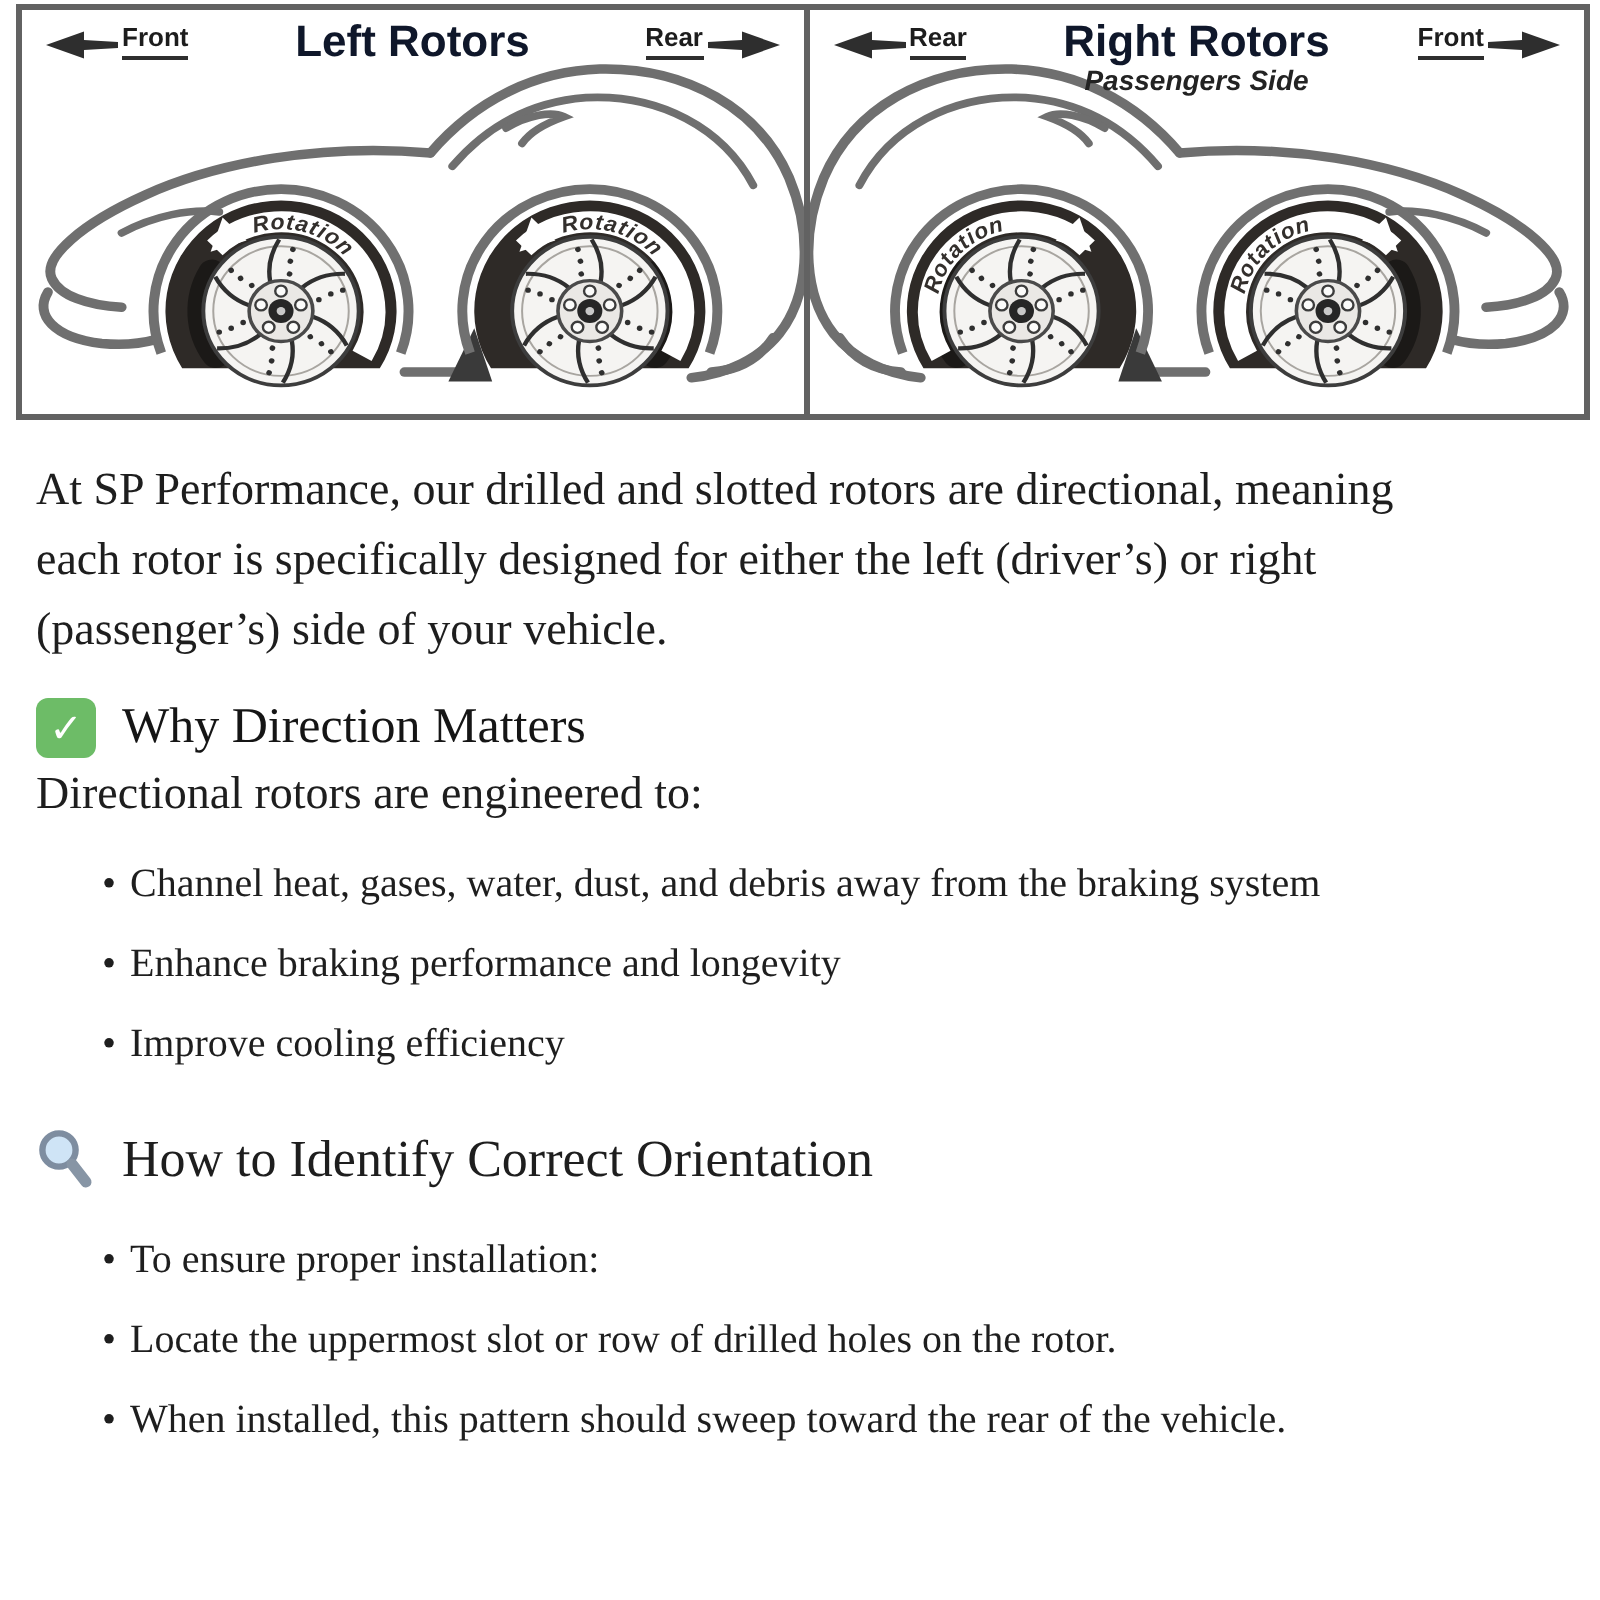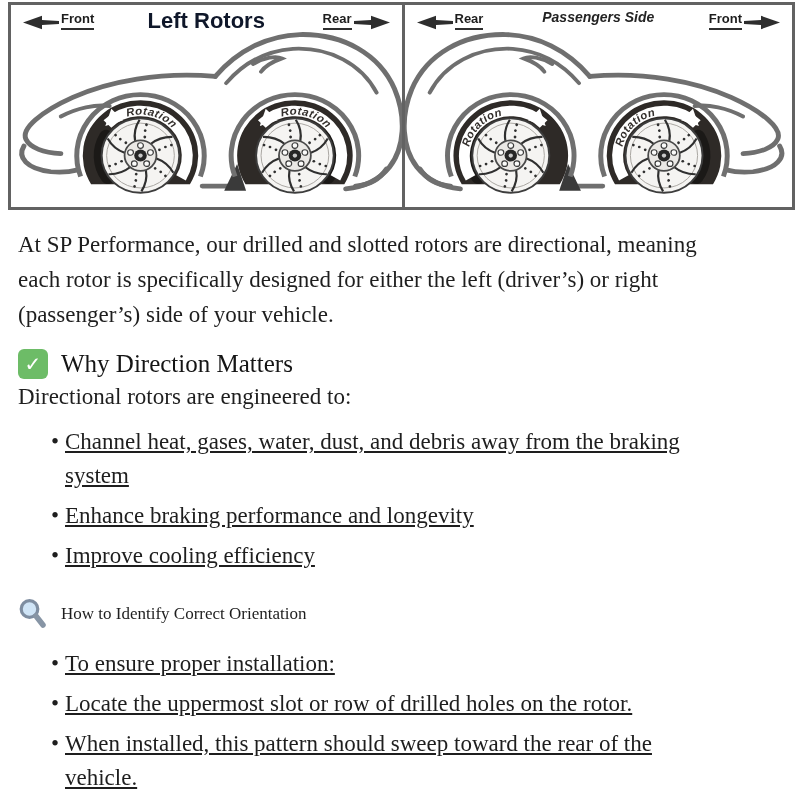--- a/index.html
+++ b/index.html
@@ -17,25 +17,25 @@
   .dir-text { font-size: 13px; font-weight: bold; color: #1d1d1d; border-bottom: 2.5px solid #2e2e2e; line-height: 1.15; padding-bottom: 1px; }
   .title-block { position: absolute; left: 50%; transform: translateX(-50%); top: 4px; text-align: center; z-index: 2; width: 60%; font-family: "Liberation Sans", sans-serif; }
   .panel-title { font-size: 22px; font-weight: bold; color: #0f172a; line-height: 1.05; }
   .panel-subtitle { font-size: 14px; font-weight: bold; font-style: italic; color: #232323; }
 
   
   .content { padding: 0 18px 0 18px; }
   .intro { font-size: 23px; line-height: 35px; max-width: 706px; margin-top: 17px; }
   .h-row { display: flex; align-items: center; gap: 13px; margin-top: 17px; }
   .h1-text { font-size: 25px; font-weight: normal; color: #151515; }
-  .h2-text { font-size: 17px; font-weight: normal; color: #1e1e1e; }
+  .h2-text { font-size: 26px; font-weight: normal; color: #1e1e1e; }
   .check-badge { width: 30px; height: 30px; border-radius: 6px; background: #6dbc67; color: #ffffff; display: flex; align-items: center; justify-content: center; font-family: "DejaVu Sans", sans-serif; font-size: 20px; font-weight: bold; flex: 0 0 auto; }
   .lead { font-size: 23px; line-height: 35px; margin-top: 0; }
   ul.blist { list-style: none; margin-top: 11px; }
-  ul.blist li { position: relative; font-size: 23px; line-height: 34px; max-width: 676px; margin: 0 0 6px 0; padding-left: 47px; text-decoration: underline; }
+  ul.blist li { position: relative; font-size: 20px; line-height: 34px; max-width: 676px; margin: 0 0 6px 0; padding-left: 47px; }
   ul.blist li::before { content: "\2022"; position: absolute; left: 33px; top: 0; }
   .sect2-gap { margin-top: 25px; }
   ul.blist.second { margin-top: 17px; }
 </style>
 </head>
 <body>
 
 <div class="figure">
 
   <div class="panel">
@@ -173,20 +173,21 @@
       </span>
       <span class="dir">
         <span class="dir-text">Front</span>
         <svg width="36" height="15" viewBox="0 0 36 15">
           <polygon points="36,7.5 17,0.8 17,14.2" fill="#2e2e2e"></polygon>
           <polygon points="17,5 0,6 0,9 17,10" fill="#2e2e2e"></polygon>
         </svg>
       </span>
     </div>
     <div class="title-block">
+      <div class="panel-title">Right Rotors</div>
       <div class="panel-subtitle">Passengers Side</div>
     </div>
 
     <svg class="art" viewBox="0 0 392 212" preserveAspectRatio="none">
       <g transform="translate(392,0) scale(-1,1)">
         <use href="#car-side"></use>
       </g>
       <g transform="translate(262,158)">
         <use href="#bandR"></use>
         <path id="tp-r1" d="M -46.8 -4.1 A 47 47 0 0 1 19.9 -42.6" fill="none"></path>

